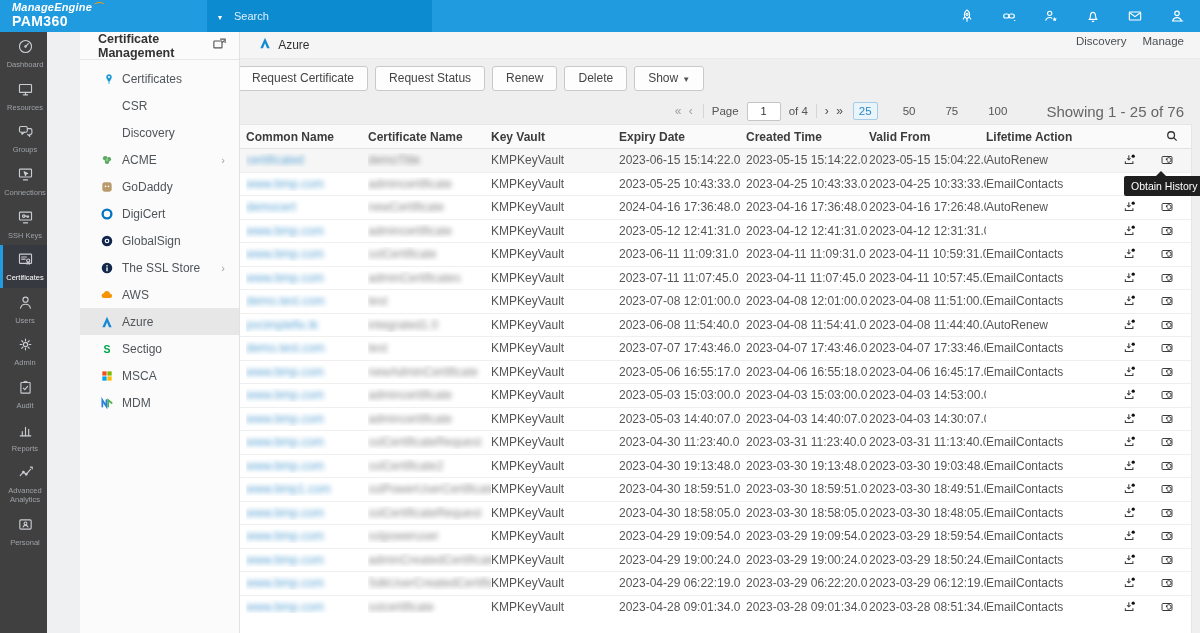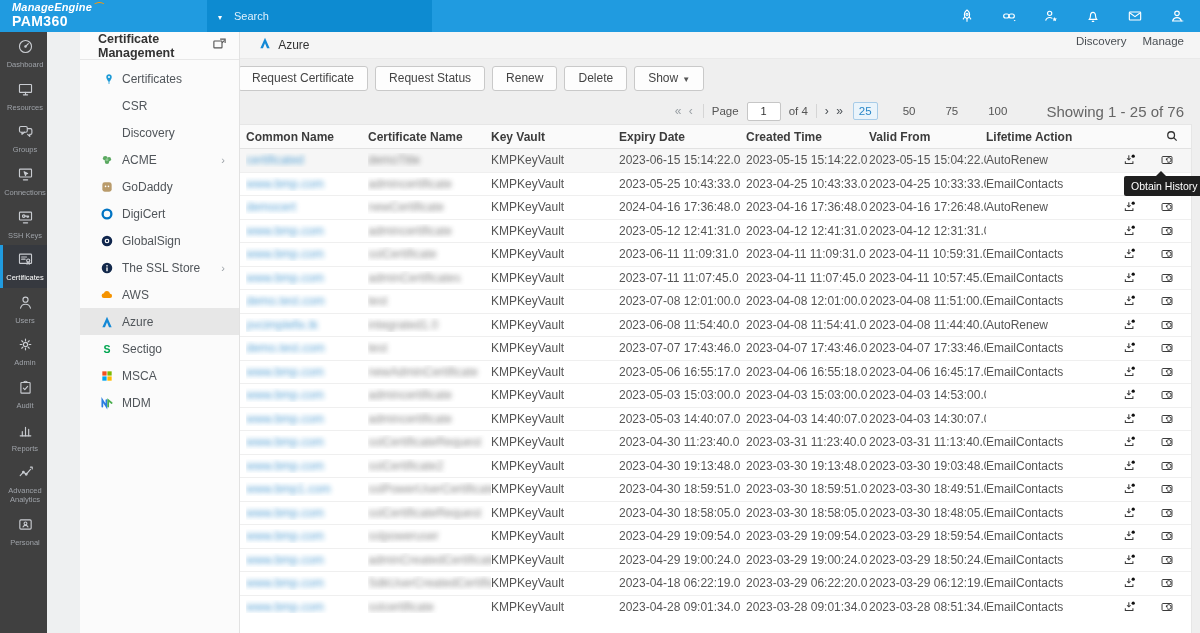--- a/index.html
+++ b/index.html
@@ -928,21 +928,21 @@
             </span>
           </span>
         </div>
         <div class="trow">
           <span class="c-check">
             <span class="cbx"></span>
           </span>
           <span class="td c-common"><span class="blur-link">www.bmp.com</span></span>
           <span class="td c-cert"><span class="blur-text">SdkUserCreatedCertificate</span></span>
           <span class="td c-vault">KMPKeyVault</span>
-          <span class="td c-expiry">2023-04-18 06:22:19.0</span>
+          <span class="td c-expiry">2023-04-29 06:22:19.0</span>
           <span class="td c-created">2023-03-29 06:22:20.0</span>
           <span class="td c-valid">2023-03-29 06:12:19.0</span>
           <span class="td c-life">EmailContacts</span>
           <span class="c-actions">
             <span class="act-ico">
               <svg viewBox="0 0 24 24" fill="none" stroke="#3a3a3a" stroke-width="1.8">
                 <path d="M10 4v8M10 12l-3-3M10 12l3-3"></path>
                 <path d="M4 14v4h13v-4"></path>
                 <circle cx="17.5" cy="5.5" r="2.8" fill="#111" stroke="none"></circle>
               </svg>

